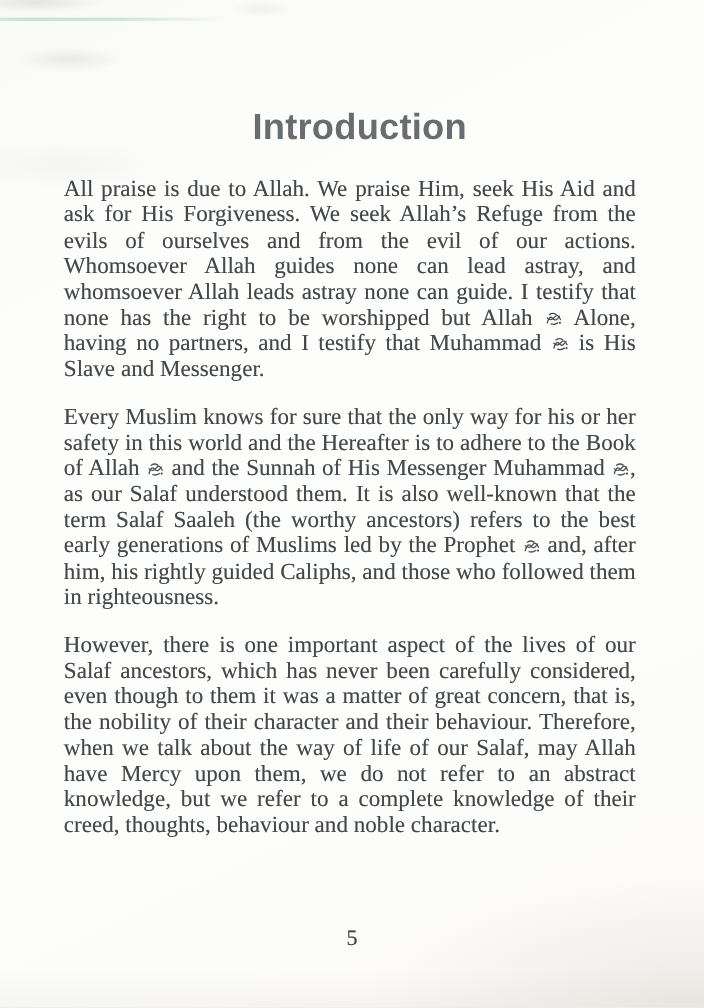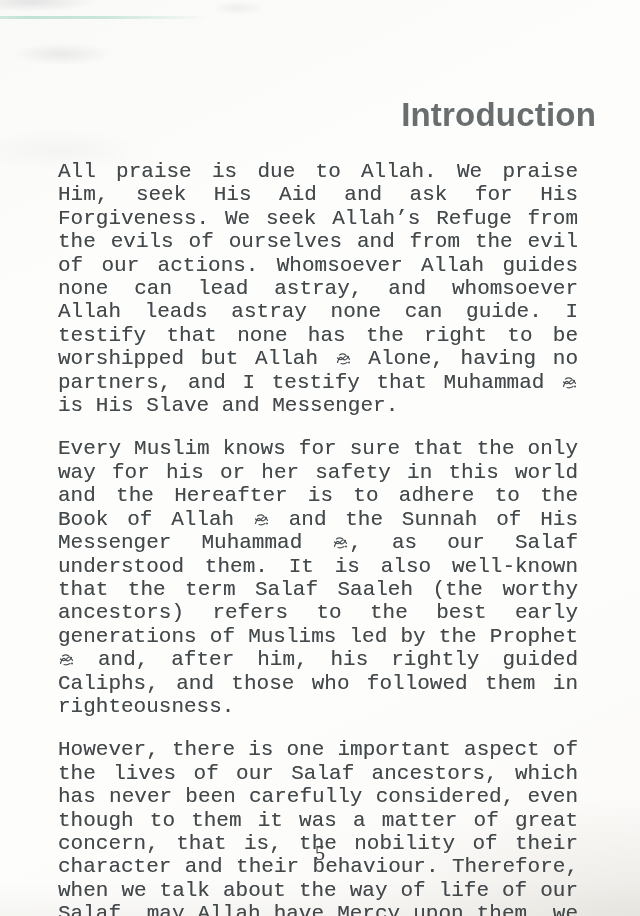--- a/index.html
+++ b/index.html
@@ -42,31 +42,30 @@
     position: relative;
     padding: 97px 44px 0 58px;
   }
   h1.title {
     margin: 0 0 27px 0;
     font-family: "Liberation Sans", sans-serif;
     font-weight: bold;
     font-size: 33px;
     line-height: 36px;
     letter-spacing: 0.2px;
-    text-align: right;
+    text-align: center;
     color: #686d6f;
   }
   .body-text p {
     margin: 0 18px 20px 0;
     font-size: 21px;
     line-height: 23.4px;
     text-align: justify;
     color: #43484b;
     text-shadow: 0 0 0.5px rgba(67,72,75,0.45);
-    font-family: Liberation Mono, monospace;
   }
   .honorific {
     display: inline-block;
     width: 15px; height: 13px;
     margin: 0 1px;
     vertical-align: -1px;
     line-height: 0;
   }
   .page-number {
     position: absolute;

